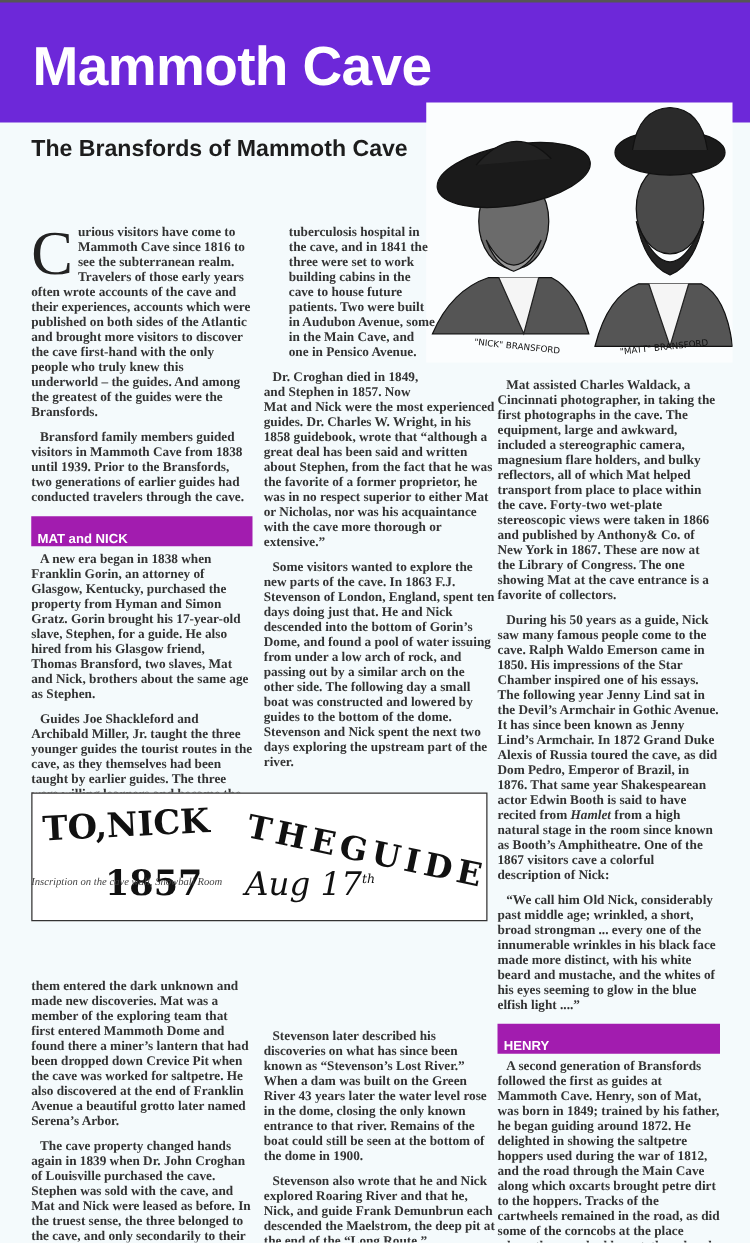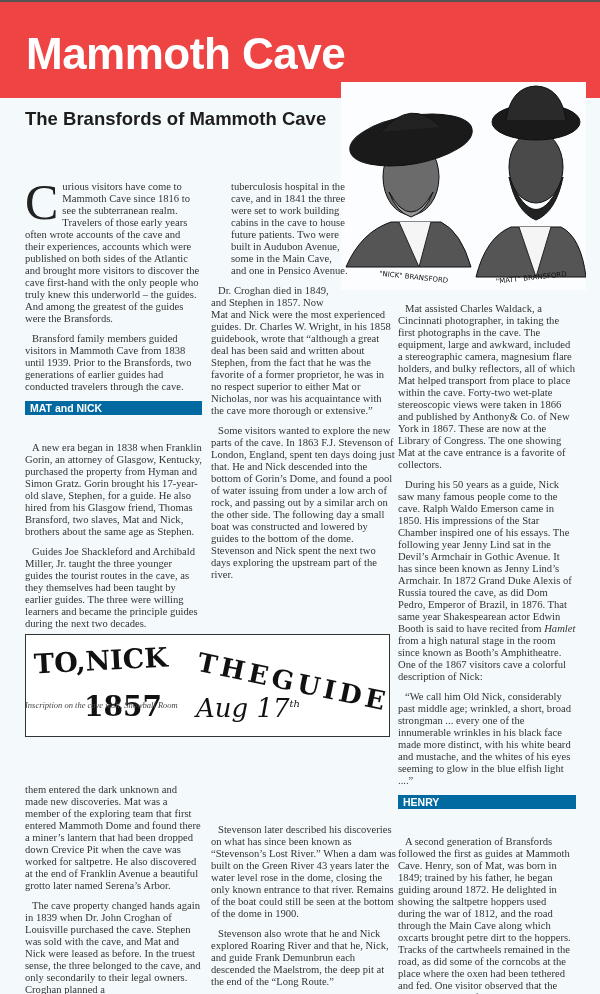--- a/index.html
+++ b/index.html
@@ -1,28 +1,28 @@
 <!DOCTYPE html>
 <html><head>
 <meta charset="utf-8">
 <style>
   * { box-sizing: border-box; margin: 0; padding: 0; }
   html, body { width: 600px; height: 994px; overflow: hidden; background: #f4fafc; }
   body { position: relative; font-family: "Liberation Serif", serif; color: #2a2a2a; }
-  .header { position: absolute; left: 0; top: 0; width: 600px; height: 98px; background: #ef4444; border-top: 2px solid #555; }
+  .header { position: absolute; left: 0; top: 0; width: 600px; height: 98px; background: #6d28d9; border-top: 2px solid #555; }
   .header .title { position: absolute; left: 26px; top: 30px; font-family: "Liberation Sans", sans-serif; font-weight: bold; font-size: 44px; color: #fff; letter-spacing: -0.5px; line-height: 1; }
   .header .agency { position: absolute; left: 398px; top: 29px; font-family: "Liberation Sans", sans-serif; font-weight: bold; font-size: 10.5px; color: #fff; line-height: 13.5px; }
   .portrait-box { position: absolute; left: 341px; top: 82px; width: 245px; height: 208px; background: #fbfdfe; }
   .subtitle { position: absolute; left: 25px; top: 108px; font-family: "Liberation Sans", sans-serif; font-weight: bold; font-size: 18.5px; color: #1d1d1d; text-align: center; }
   .col { position: absolute; font-size: 10.6px; line-height: 12px; color: #333; }
-  .col p { text-indent: 7px; margin-bottom: 8px; }
+  .col p { text-indent: 7px; margin-bottom: 8px; font-weight: bold; }
   .col p.noindent { text-indent: 0; }
   .dropcap { float: left; font-size: 50px; line-height: 38px; margin: 2px 4px 0 0; color: #222; font-family: "Liberation Serif", serif; }
   .dropcap-first p { text-indent: 0; }
-  .section-bar { background: #0369a1; color: #fff; font-family: "Liberation Sans", sans-serif; font-weight: bold; font-size: 10.5px; padding: 1px 5px; height: 14px; line-height: 12px; margin-bottom: 27px; }
+  .section-bar { background: #a21caf; color: #fff; font-family: "Liberation Sans", sans-serif; font-weight: bold; font-size: 10.5px; padding: 12px 5px; height: 14px; line-height: 12px; margin-bottom: 5px; }
   .inscription { position: absolute; left: 25px; top: 634px; width: 365px; height: 103px; border: 1px solid #333; background: #fff; overflow: hidden; }
   .caption { position: absolute; left: 25px; top: 700px; font-style: italic; font-size: 8.5px; color: #444; }
   .ins-line { position: absolute; font-family: "DejaVu Serif", serif; font-weight: bold; color: #111; }
   svg { display: block; }
 </style>
 </head>
 <body>
 
 <div class="header">
   <div class="title">Mammoth Cave</div>

